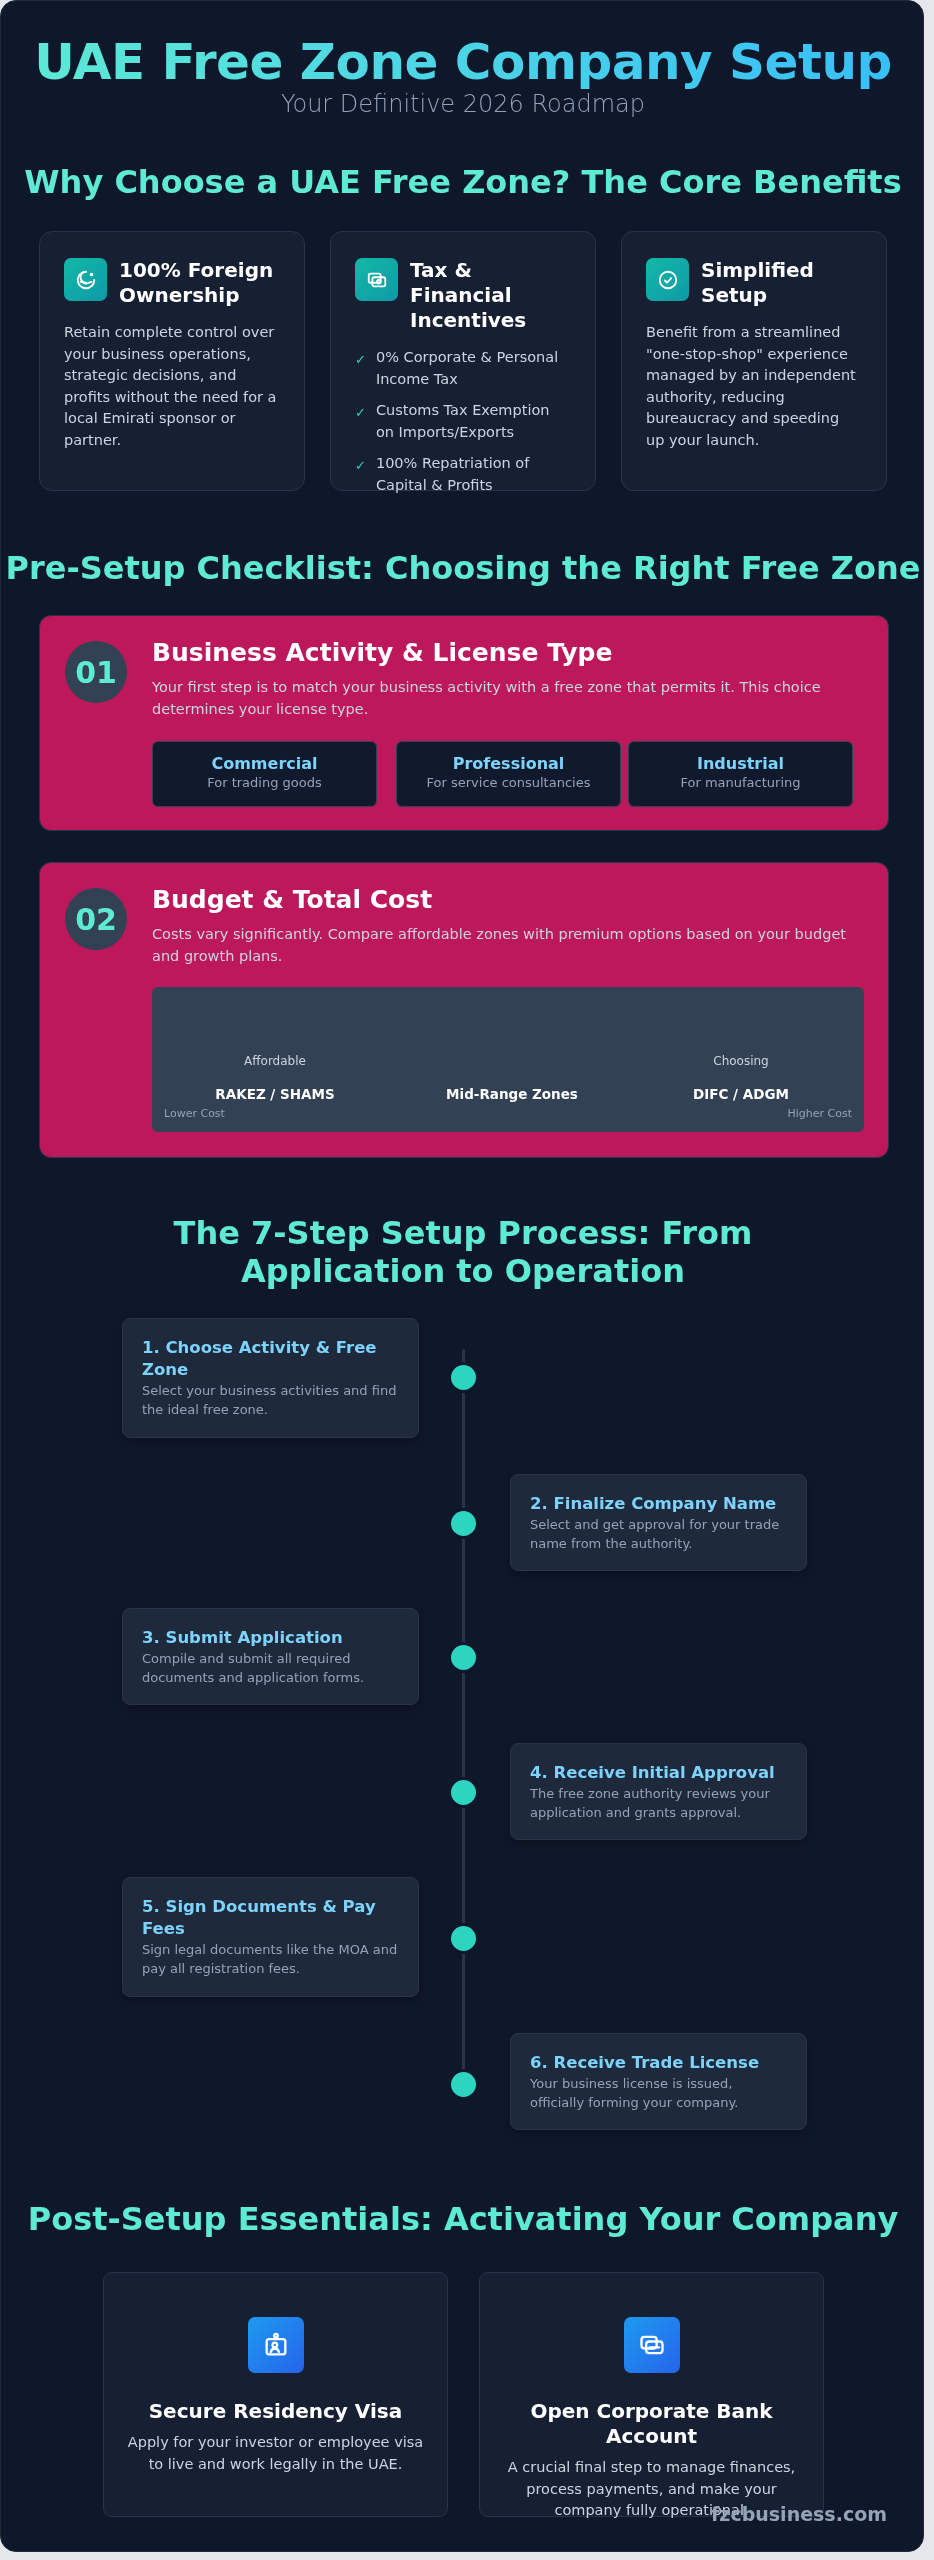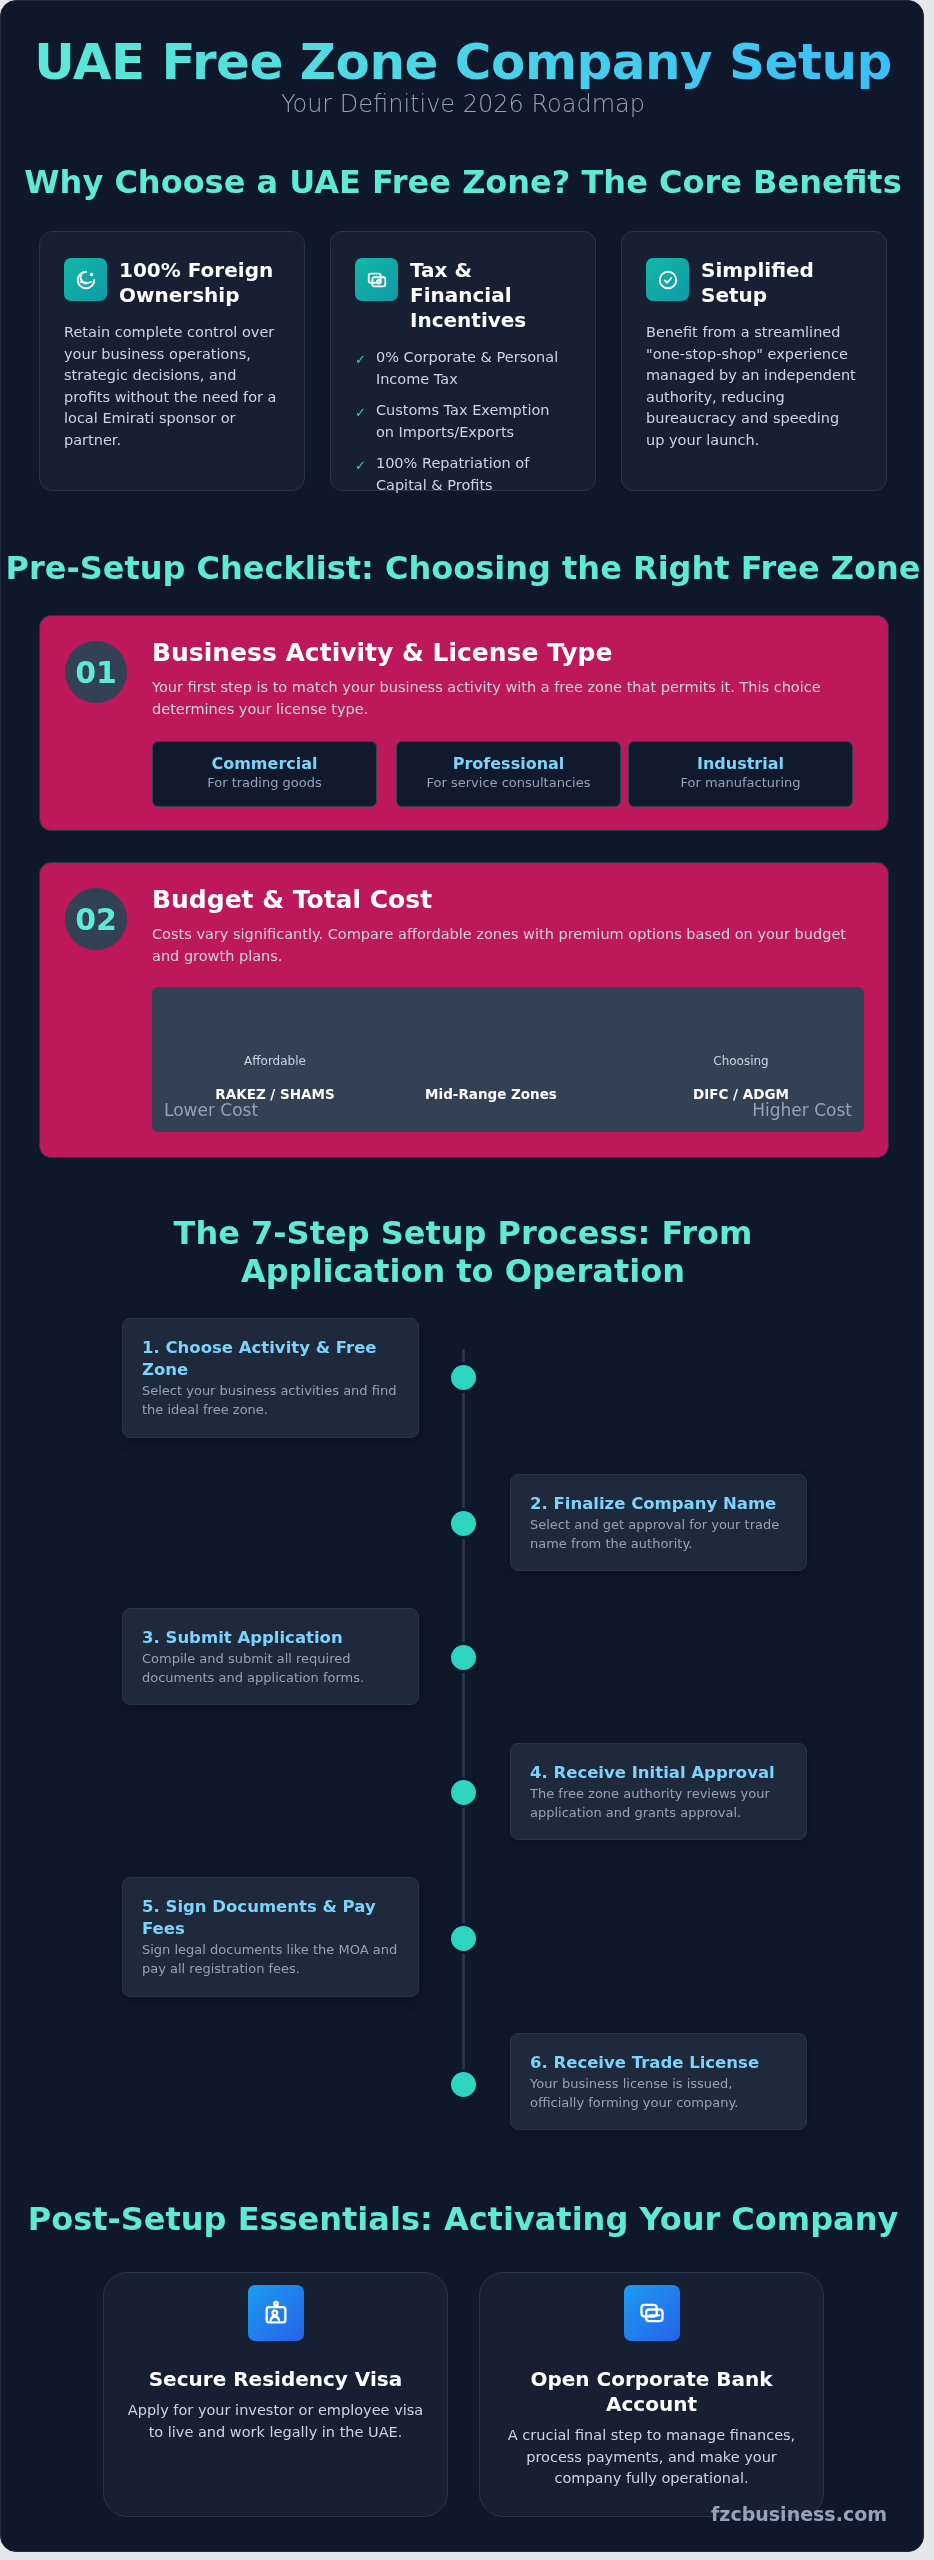--- a/index.html
+++ b/index.html
@@ -132,21 +132,21 @@
       border-radius: 6px;
     }
     .cost-col {
       position: absolute; top: 66px;
       width: 230px; text-align: center;
     }
     .cost-tier { font-size: 12px; color: #cbd5e1; line-height: 16px; height: 16px; }
     .cost-zone { font-size: 13.5px; font-weight: bold; color: #ffffff; line-height: 18px; margin-top: 16px; }
     .cost-scale {
       position: absolute; bottom: 12px;
-      font-size: 17px; color: #94a3b8;
+      font-size: 11px; color: #94a3b8;
     }
 
     .timeline-line {
       position: absolute;
       left: 461px; top: 1348px;
       width: 3px; height: 745px;
       background: #273449;
       border-radius: 2px;
     }
     .timeline-dot {
@@ -172,23 +172,23 @@
     .step-card.right { left: 509px; }
     .step-title { font-size: 16.5px; font-weight: bold; color: #7dd3fc; line-height: 22px; }
     .step-desc { font-size: 13px; color: #94a3b8; line-height: 19px; }
 
     .post-card {
       position: absolute;
       top: 2271px;
       width: 345px; height: 245px;
       background: #172033;
       border: 1px solid #273449;
-      border-radius: 24px;
-      text-align: center;
-      padding-top: 12px;
+      border-radius: 9px;
+      text-align: center;
+      padding-top: 44px;
     }
     .post-icon {
       width: 56px; height: 56px;
       margin: 0 auto;
       border-radius: 7px;
       background: linear-gradient(135deg, #1d9bf0 0%, #2563eb 100%);
       display: flex; align-items: center; justify-content: center;
     }
     .post-title {
       margin: 26px auto 0;
@@ -296,21 +296,21 @@
   <div class="checklist-card" style="top:861px; height:296px;">
     <div class="num-badge" style="top:25px;">02</div>
     <div class="check-title" style="top:22px;">Budget &amp; Total Cost</div>
     <p class="check-desc" style="top:61px;">Costs vary significantly. Compare affordable zones with premium options based on your budget and growth plans.</p>
 
     <div class="cost-panel">
       <div class="cost-col" style="left:8px;">
         <div class="cost-tier">Affordable</div>
         <div class="cost-zone">RAKEZ / SHAMS</div>
       </div>
-      <div class="cost-col" style="left:224px;">
+      <div class="cost-col" style="left:245px;">
         <div class="cost-tier"></div>
         <div class="cost-zone">Mid-Range Zones</div>
       </div>
       <div class="cost-col" style="left:474px;">
         <div class="cost-tier">Choosing</div>
         <div class="cost-zone">DIFC / ADGM</div>
       </div>
       <div class="cost-scale" style="left:12px;">Lower Cost</div>
       <div class="cost-scale" style="right:12px;">Higher Cost</div>
     </div>

